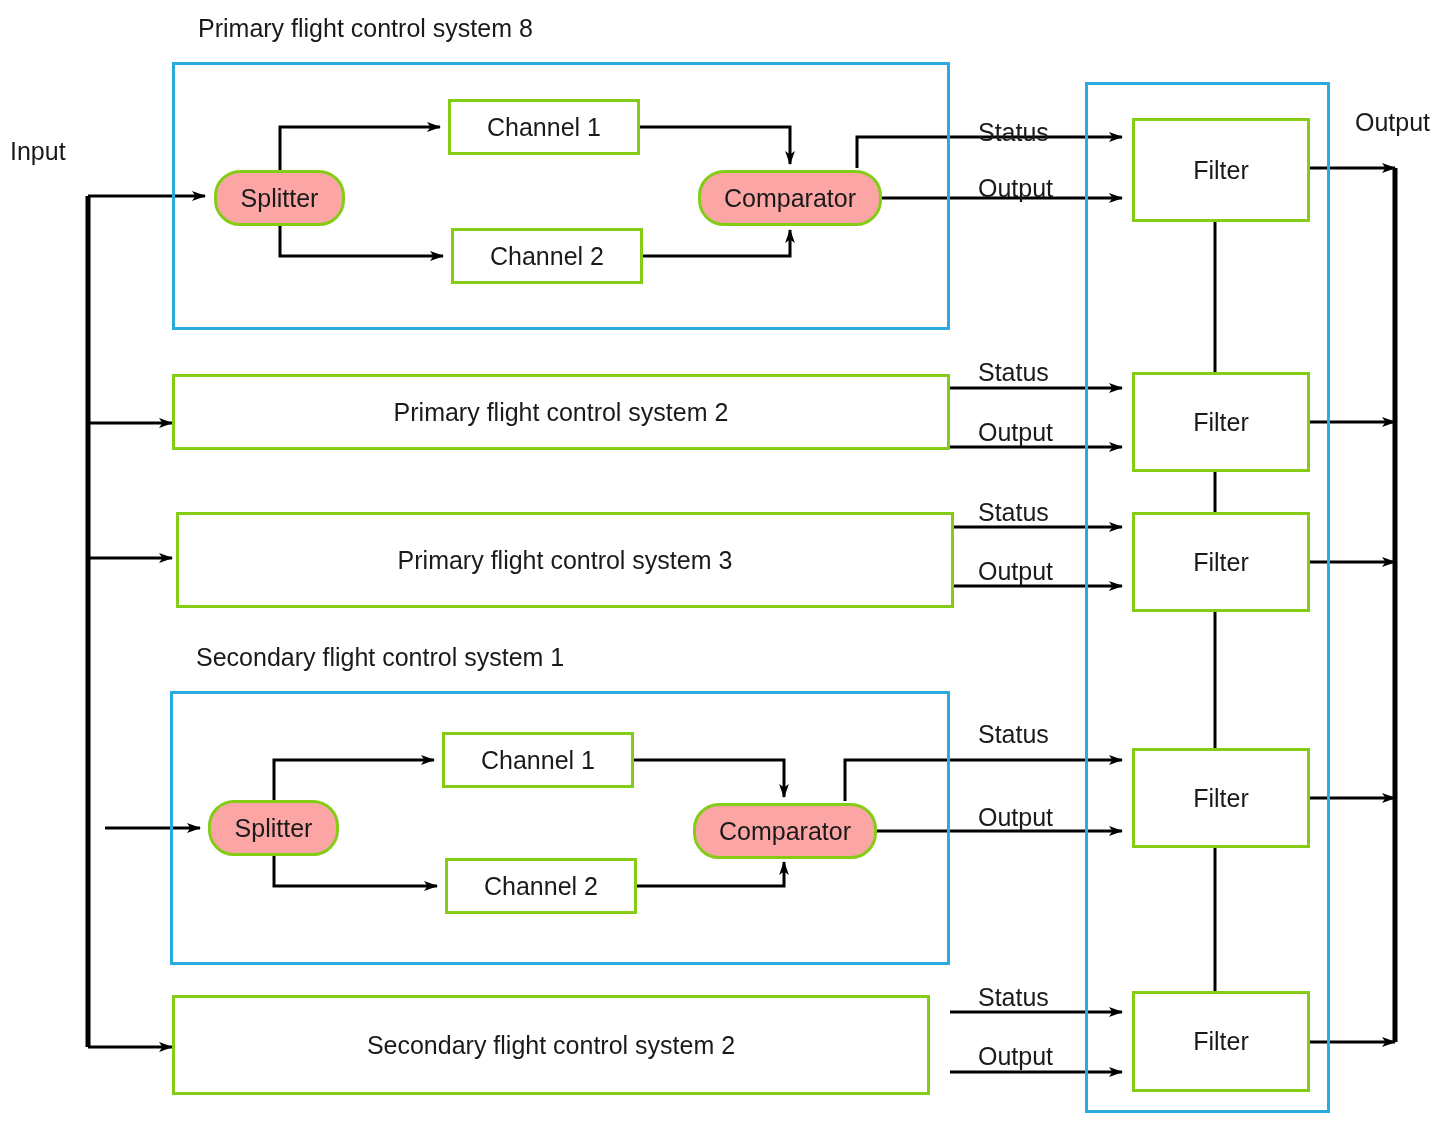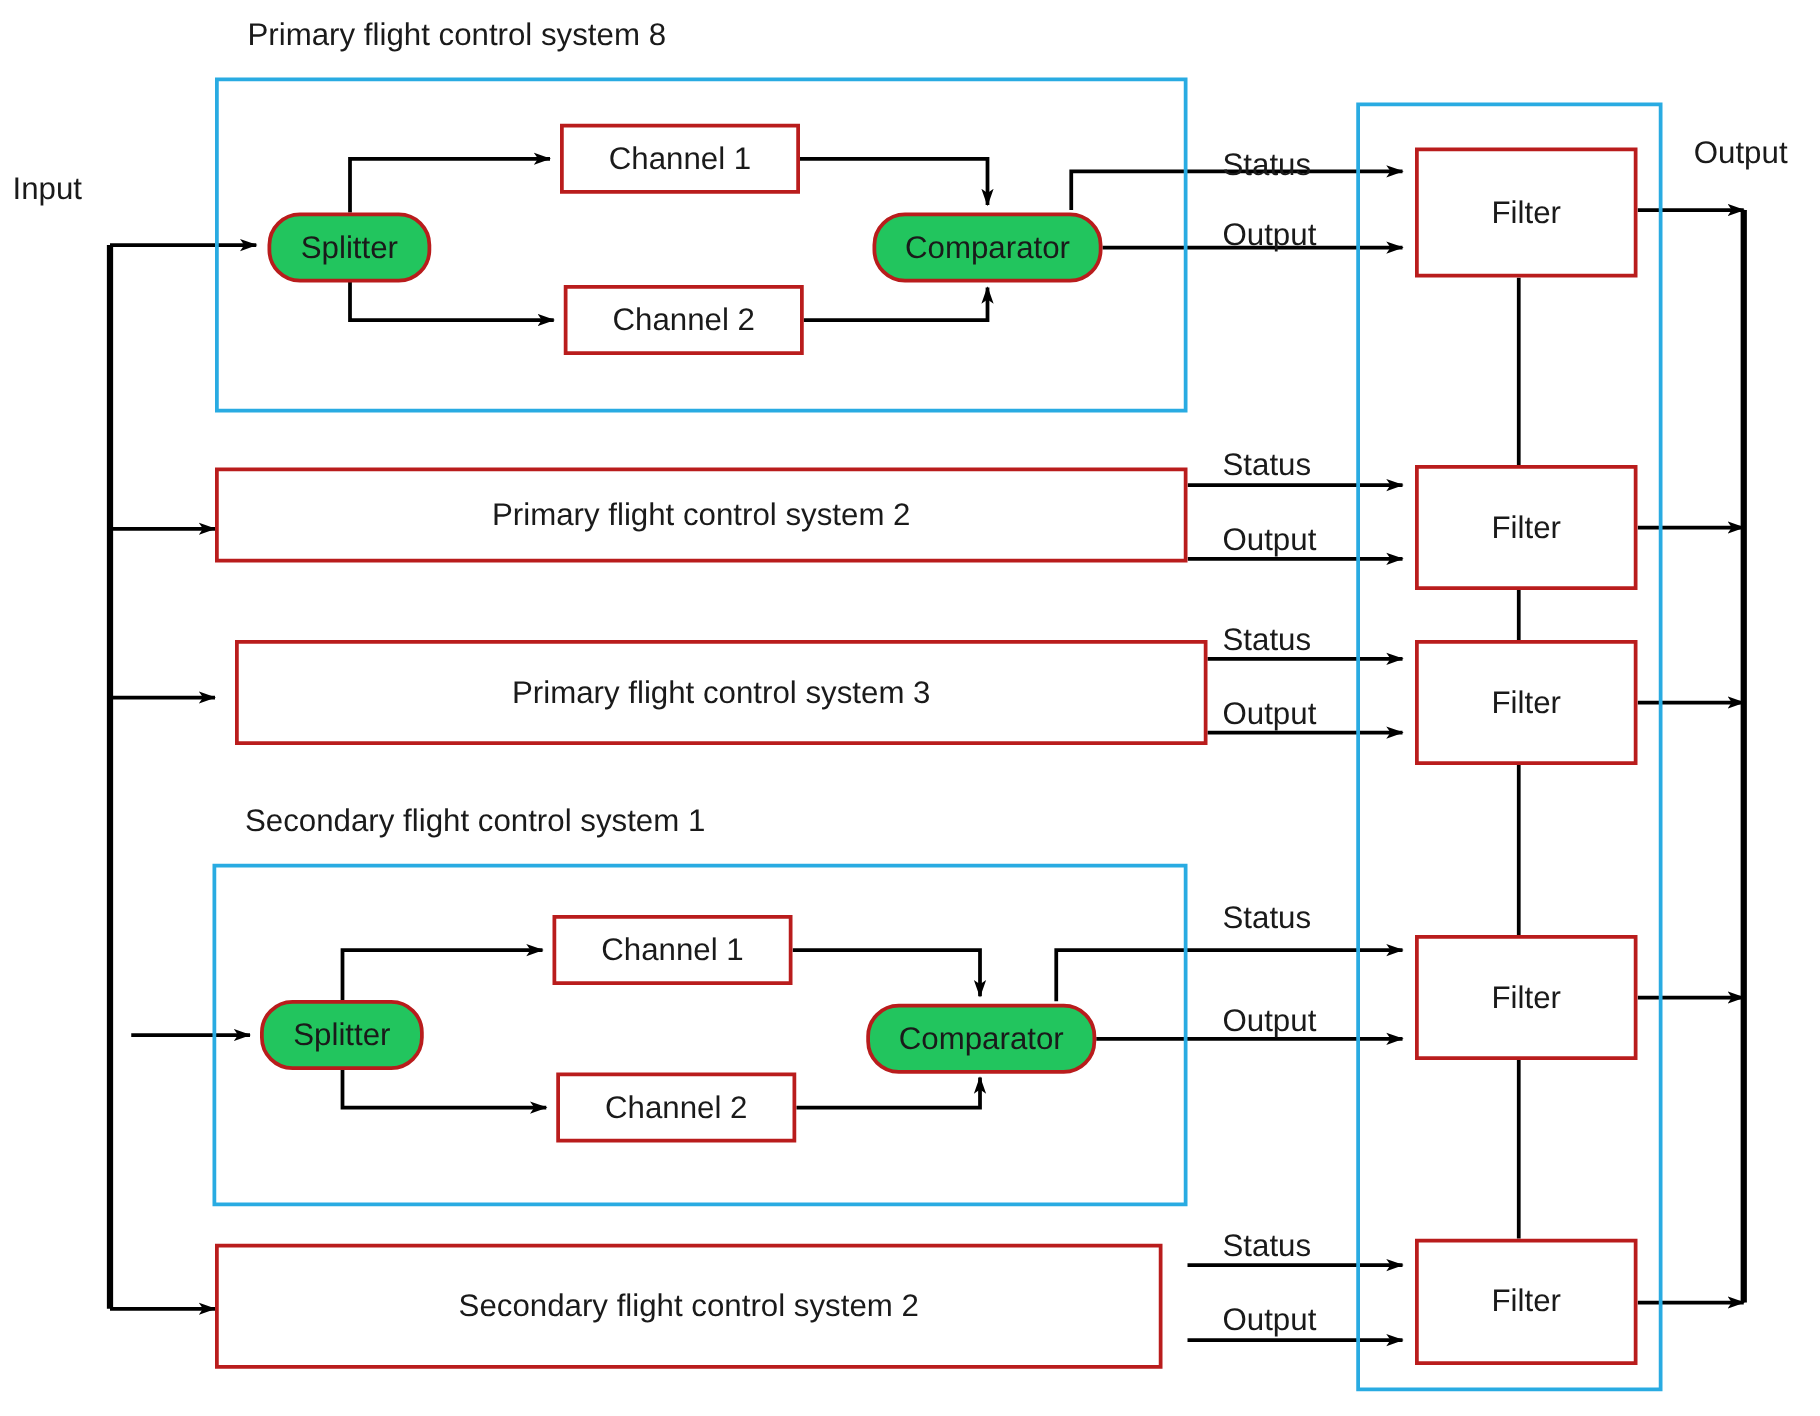--- a/index.html
+++ b/index.html
@@ -20,28 +20,28 @@
     position: absolute;
     left: 0;
     top: 0;
     width: 1456px;
     height: 1133px;
     pointer-events: none;
   }
   .box {
     position: absolute;
     box-sizing: border-box;
-    border: 3px solid #b91c1c;
+    border: 3px solid #84cc16;
     background: #ffffff;
     display: flex;
     align-items: center;
     justify-content: center;
   }
   .box.fill {
-    background: #22c55e;
+    background: #fca5a5;
     border-radius: 26px;
   }
   .container-box {
     position: absolute;
     box-sizing: border-box;
     border: 3px solid #29abe2;
     background: transparent;
   }
   .boxlabel {
     font-size: 25px;
@@ -165,21 +165,21 @@
 
   <div class="edge-label" style="left:978px; top:106px;">Status</div>
   <div class="edge-label" style="left:978px; top:162px;">Output</div>
 
   <div class="box" style="left:172px; top:374px; width:778px; height:76px;">
     <span class="boxlabel">Primary flight control system 2</span>
   </div>
   <div class="edge-label" style="left:978px; top:346px;">Status</div>
   <div class="edge-label" style="left:978px; top:406px;">Output</div>
 
-  <div class="box" style="left:188px; top:512px; width:778px; height:84px;">
+  <div class="box" style="left:176px; top:512px; width:778px; height:96px;">
     <span class="boxlabel">Primary flight control system 3</span>
   </div>
   <div class="edge-label" style="left:978px; top:486px;">Status</div>
   <div class="edge-label" style="left:978px; top:545px;">Output</div>
 
   <div class="title-label" style="left:196px; top:643px;">Secondary flight control system 1</div>
 
   <div class="container-box" style="left:170px; top:691px; width:780px; height:274px;"></div>
 
   <div class="box fill" style="left:208px; top:800px; width:131px; height:56px;">

